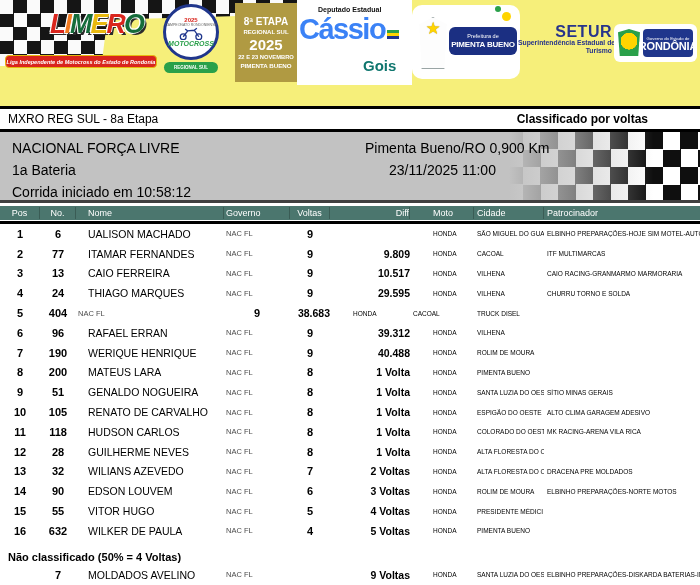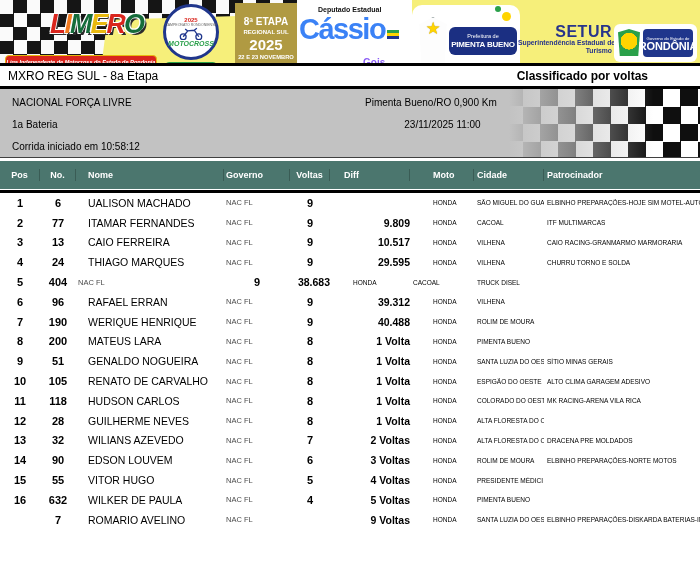--- a/index.html
+++ b/index.html
@@ -1,20 +1,20 @@
 <!DOCTYPE html>
 <html style="--banner-bg: #f6ef7a; --etapa-bg: #b09a42; --header-bg: #4b766e; --info-bg: #c2c2c2; --limero-red: #d9251d; --blue: #20368c; --green: #2aa04a; --yellow-star: #ffd400; --setur-blue: #27348b;"><head>
 <meta charset="utf-8">
 <style>
   html,body{margin:0;padding:0}
   body{width:700px;height:585px;background:#fff;font-family:"Liberation Sans",sans-serif;overflow:hidden}
   .page{position:relative;width:700px;height:585px;background:#fff}
 
   
-  .banner{position:relative;width:700px;height:63px;background:var(--banner-bg);overflow:hidden}
+  .banner{position:relative;width:700px;height:106px;background:var(--banner-bg);overflow:hidden}
   .checker-flag{position:absolute;left:0;top:0;width:298px;height:66px;
     background:conic-gradient(#151515 0 90deg,#fafafa 0 180deg,#151515 0 270deg,#fafafa 0);
     background-size:27px 27px;
     clip-path:polygon(0 0,100% 0,98% 22%,36% 30%,34% 100%,0 100%)}
   .limero-letters{position:absolute;left:50px;top:9px;font-size:27px;font-weight:800;font-style:italic;
     letter-spacing:-2px;white-space:nowrap;
     text-shadow:-1px -1px 0 #fff,1px -1px 0 #fff,-1px 1px 0 #fff,2px 2px 0 #2b2b2b}
   .limero-ribbon{position:absolute;left:5px;top:55px;width:152px;height:13px;background:var(--limero-red);
     border:1px solid #e8b90f;border-radius:4px;color:#fff;font-size:5.5px;font-style:italic;font-weight:bold;
     display:flex;align-items:center;justify-content:center;white-space:nowrap;box-sizing:border-box}
@@ -32,21 +32,21 @@
   .etapa-l1{font-size:10px;font-weight:700;line-height:10px}
   .etapa-l2{font-size:6px;font-weight:bold;line-height:6px}
   .etapa-l3{font-size:15px;font-weight:800;line-height:15px}
   .etapa-l4{font-size:5.8px;font-weight:bold;line-height:6px}
   .etapa-l5{font-size:6.2px;font-weight:bold;line-height:7px}
   .cassio{position:absolute;left:297px;top:0;width:115px;height:85px;background:#fff}
   .cassio-pre{position:absolute;left:21px;top:6px;font-size:7px;font-weight:bold;color:#111}
   .cassio-name{position:absolute;left:2px;top:13px;font-size:29px;font-weight:800;letter-spacing:-1.5px;color:#3b82f6;white-space:nowrap}
   .flag-ro{display:inline-block;width:12px;height:9px;margin-left:2px;
     background:linear-gradient(180deg,#2aa04a 0 38%,#ffd400 38% 62%,#20368c 62% 100%)}
-  .cassio-surname{position:absolute;left:66px;top:57px;font-size:10px;font-weight:800;color:#8b5cf6}
+  .cassio-surname{position:absolute;left:66px;top:57px;font-size:15px;font-weight:800;color:#0f766e}
   .prefeitura{position:absolute;left:412px;top:5px;width:108px;height:74px;background:#fff;border-radius:10px}
   .pref-shield{position:absolute;left:6px;top:12px;width:30px;height:52px;background:#fdfdfd;
     border:1px solid #9aa5a5;box-sizing:border-box;
     clip-path:polygon(50% 0,96% 14%,88% 100%,12% 100%,4% 14%);
     display:flex;align-items:flex-start;justify-content:center}
   .pref-star{font-size:17px;color:var(--yellow-star);line-height:22px;text-shadow:0 0 1px #a08030}
   .dot{position:absolute;border-radius:50%}
   .dot-g{left:83px;top:1px;width:6px;height:6px;background:var(--green)}
   .dot-y{left:90px;top:7px;width:9px;height:9px;background:var(--yellow-star)}
   .pref-blue{position:absolute;left:37px;top:22px;width:68px;height:28px;background:#1b2f82;border-radius:6px;
@@ -64,43 +64,43 @@
   .ro-blue{position:absolute;left:29px;top:5px;width:50px;height:28px;background:#20368c;border-radius:4px;color:#fff;
     display:flex;flex-direction:column;align-items:center;justify-content:center}
   .ro-l1{font-size:4.3px;white-space:nowrap;line-height:5px}
   .ro-l2{font-size:11px;font-weight:700;letter-spacing:-.2px;line-height:10px}
 
   
   .rule{height:3px;background:#000}
   .title-bar{height:20px;display:flex;align-items:center;justify-content:space-between;
     padding:0 52px 0 8px;font-size:12px;color:#000}
   .tb-right{font-weight:bold}
-  .info{position:relative;height:68px;background:var(--info-bg);border-bottom:1px solid #404040;font-size:10px;color:#000}
+  .info{position:relative;height:68px;background:var(--info-bg);border-bottom:3px solid #404040;font-size:14px;color:#000}
   .info span{position:absolute;z-index:2;white-space:nowrap}
   .i-cat{left:12px;top:8px}
   .i-track{left:365px;top:8px}
   .i-heat{left:12px;top:30px}
   .i-date{left:365px;top:30px;width:155px;text-align:center}
   .i-start{left:12px;top:52px}
   .info-checker{position:absolute;right:0;top:0;height:100%;width:212px;z-index:1;
     background-image:
       linear-gradient(to right,var(--info-bg) 0,var(--info-bg) 10%,rgba(194,194,194,.65) 40%,rgba(194,194,194,0) 78%),
       conic-gradient(#0f0f0f 0 90deg,#fff 0 180deg,#0f0f0f 0 270deg,#fff 0);
     background-size:100% 100%,35px 35px}
 
   
   .grid{display:grid;grid-template-columns:40px 36px 148px 66px 40px 80px 64px 70px 156px}
   .gap1{height:1px;background:#fff}
   .gap3{height:3px;background:#fff}
-  .thead{height:28px;background:var(--header-bg);color:#fff;font-size:9px;font-weight:bold;align-items:center}
+  .thead{height:14px;background:var(--header-bg);color:#fff;font-size:9px;font-weight:normal;align-items:center}
   .thead>div{line-height:12px;border-right:1px solid rgba(0,0,0,.22);height:12px;overflow:hidden;white-space:nowrap}
   .thead>div:last-child{border-right:none}
   .th-pos,.th-no,.th-voltas{text-align:center}
   .th-nome{padding-left:12px}.th-classe{padding-left:2px}
-  .th-diff{text-align:left;padding-left:14px}
+  .th-diff{text-align:right;padding-left:14px}
   .th-moto{padding-left:23px}.th-cidade{padding-left:3px}.th-patro{padding-left:3px}
   .row{height:19.8px;align-items:center;color:#000}
   .c-pos,.c-no{text-align:center;font-size:11px;font-weight:bold}
   .c-nome{padding-left:12px;font-size:10.5px;font-weight:normal;white-space:nowrap;overflow:hidden}
   .c-classe{padding-left:2px;font-size:7.5px;color:#4a4a4a;white-space:nowrap}
   .c-voltas{text-align:center;font-size:11px;font-weight:bold}
   .c-diff{text-align:right;font-size:10.5px;font-weight:bold;white-space:nowrap}
   .c-moto{padding-left:23px;font-size:6.5px;white-space:nowrap}
   .c-cidade{padding-left:3px;font-size:6.5px;white-space:nowrap;overflow:hidden}
   .c-patro{padding-left:3px;font-size:6.5px;white-space:nowrap;overflow:hidden}
@@ -379,26 +379,27 @@
         <div class="c-nome">WILKER DE PAULA</div>
         <div class="c-classe">NAC FL</div>
         <div class="c-voltas">4</div>
         <div class="c-diff">5 Voltas</div>
         <div class="c-moto">HONDA</div>
         <div class="c-cidade">PIMENTA BUENO</div>
         <div class="c-patro"></div>
       </div>
     </div>
 
+  <div class="nc-heading">Não classificado (50% = 4 Voltas)</div>
 
   <div id="nc-body">
       <div class="row grid">
         <div class="c-pos"></div>
         <div class="c-no">7</div>
-        <div class="c-nome">ROMARIO AVELINO</div>
+        <div class="c-nome">MOLDADOS AVELINO</div>
         <div class="c-classe">NAC FL</div>
         <div class="c-voltas"></div>
         <div class="c-diff">9 Voltas</div>
         <div class="c-moto">HONDA</div>
         <div class="c-cidade">SANTA LUZIA DO OES</div>
         <div class="c-patro">ELBINHO PREPARAÇÕES-DISKARDA BATERIAS-IMPÉ</div>
       </div>
     </div>
 
 </div>

